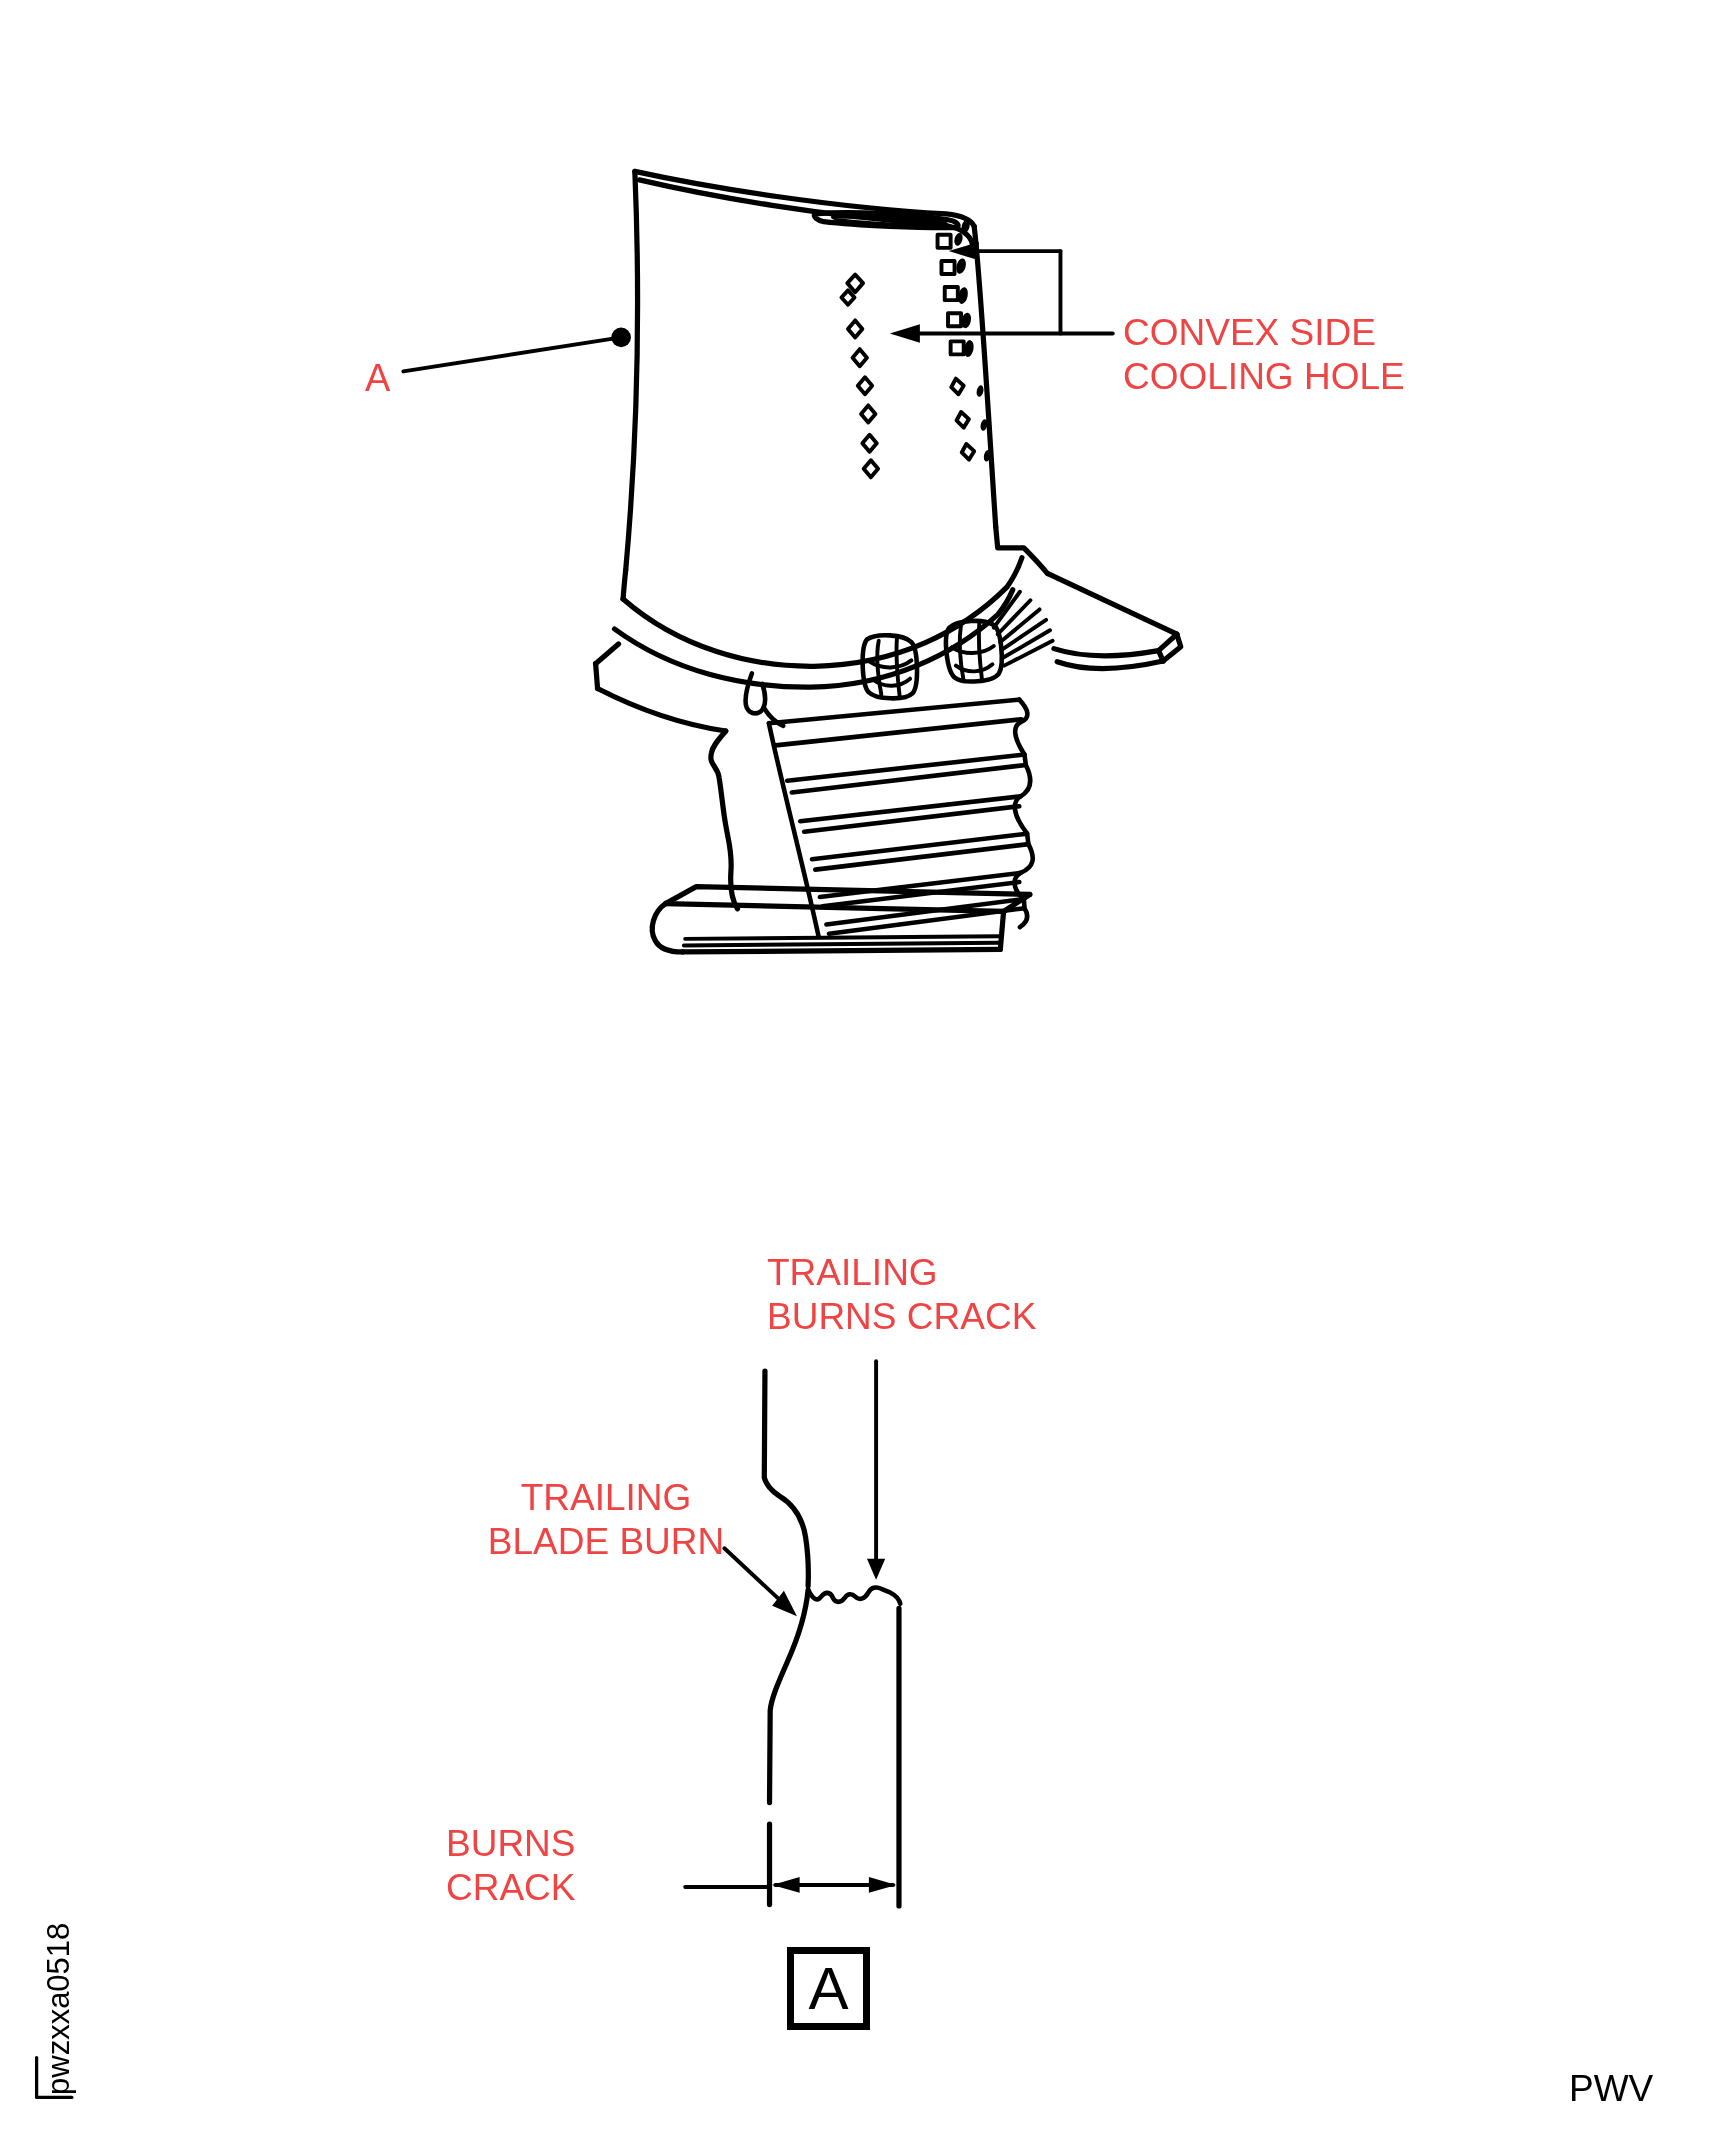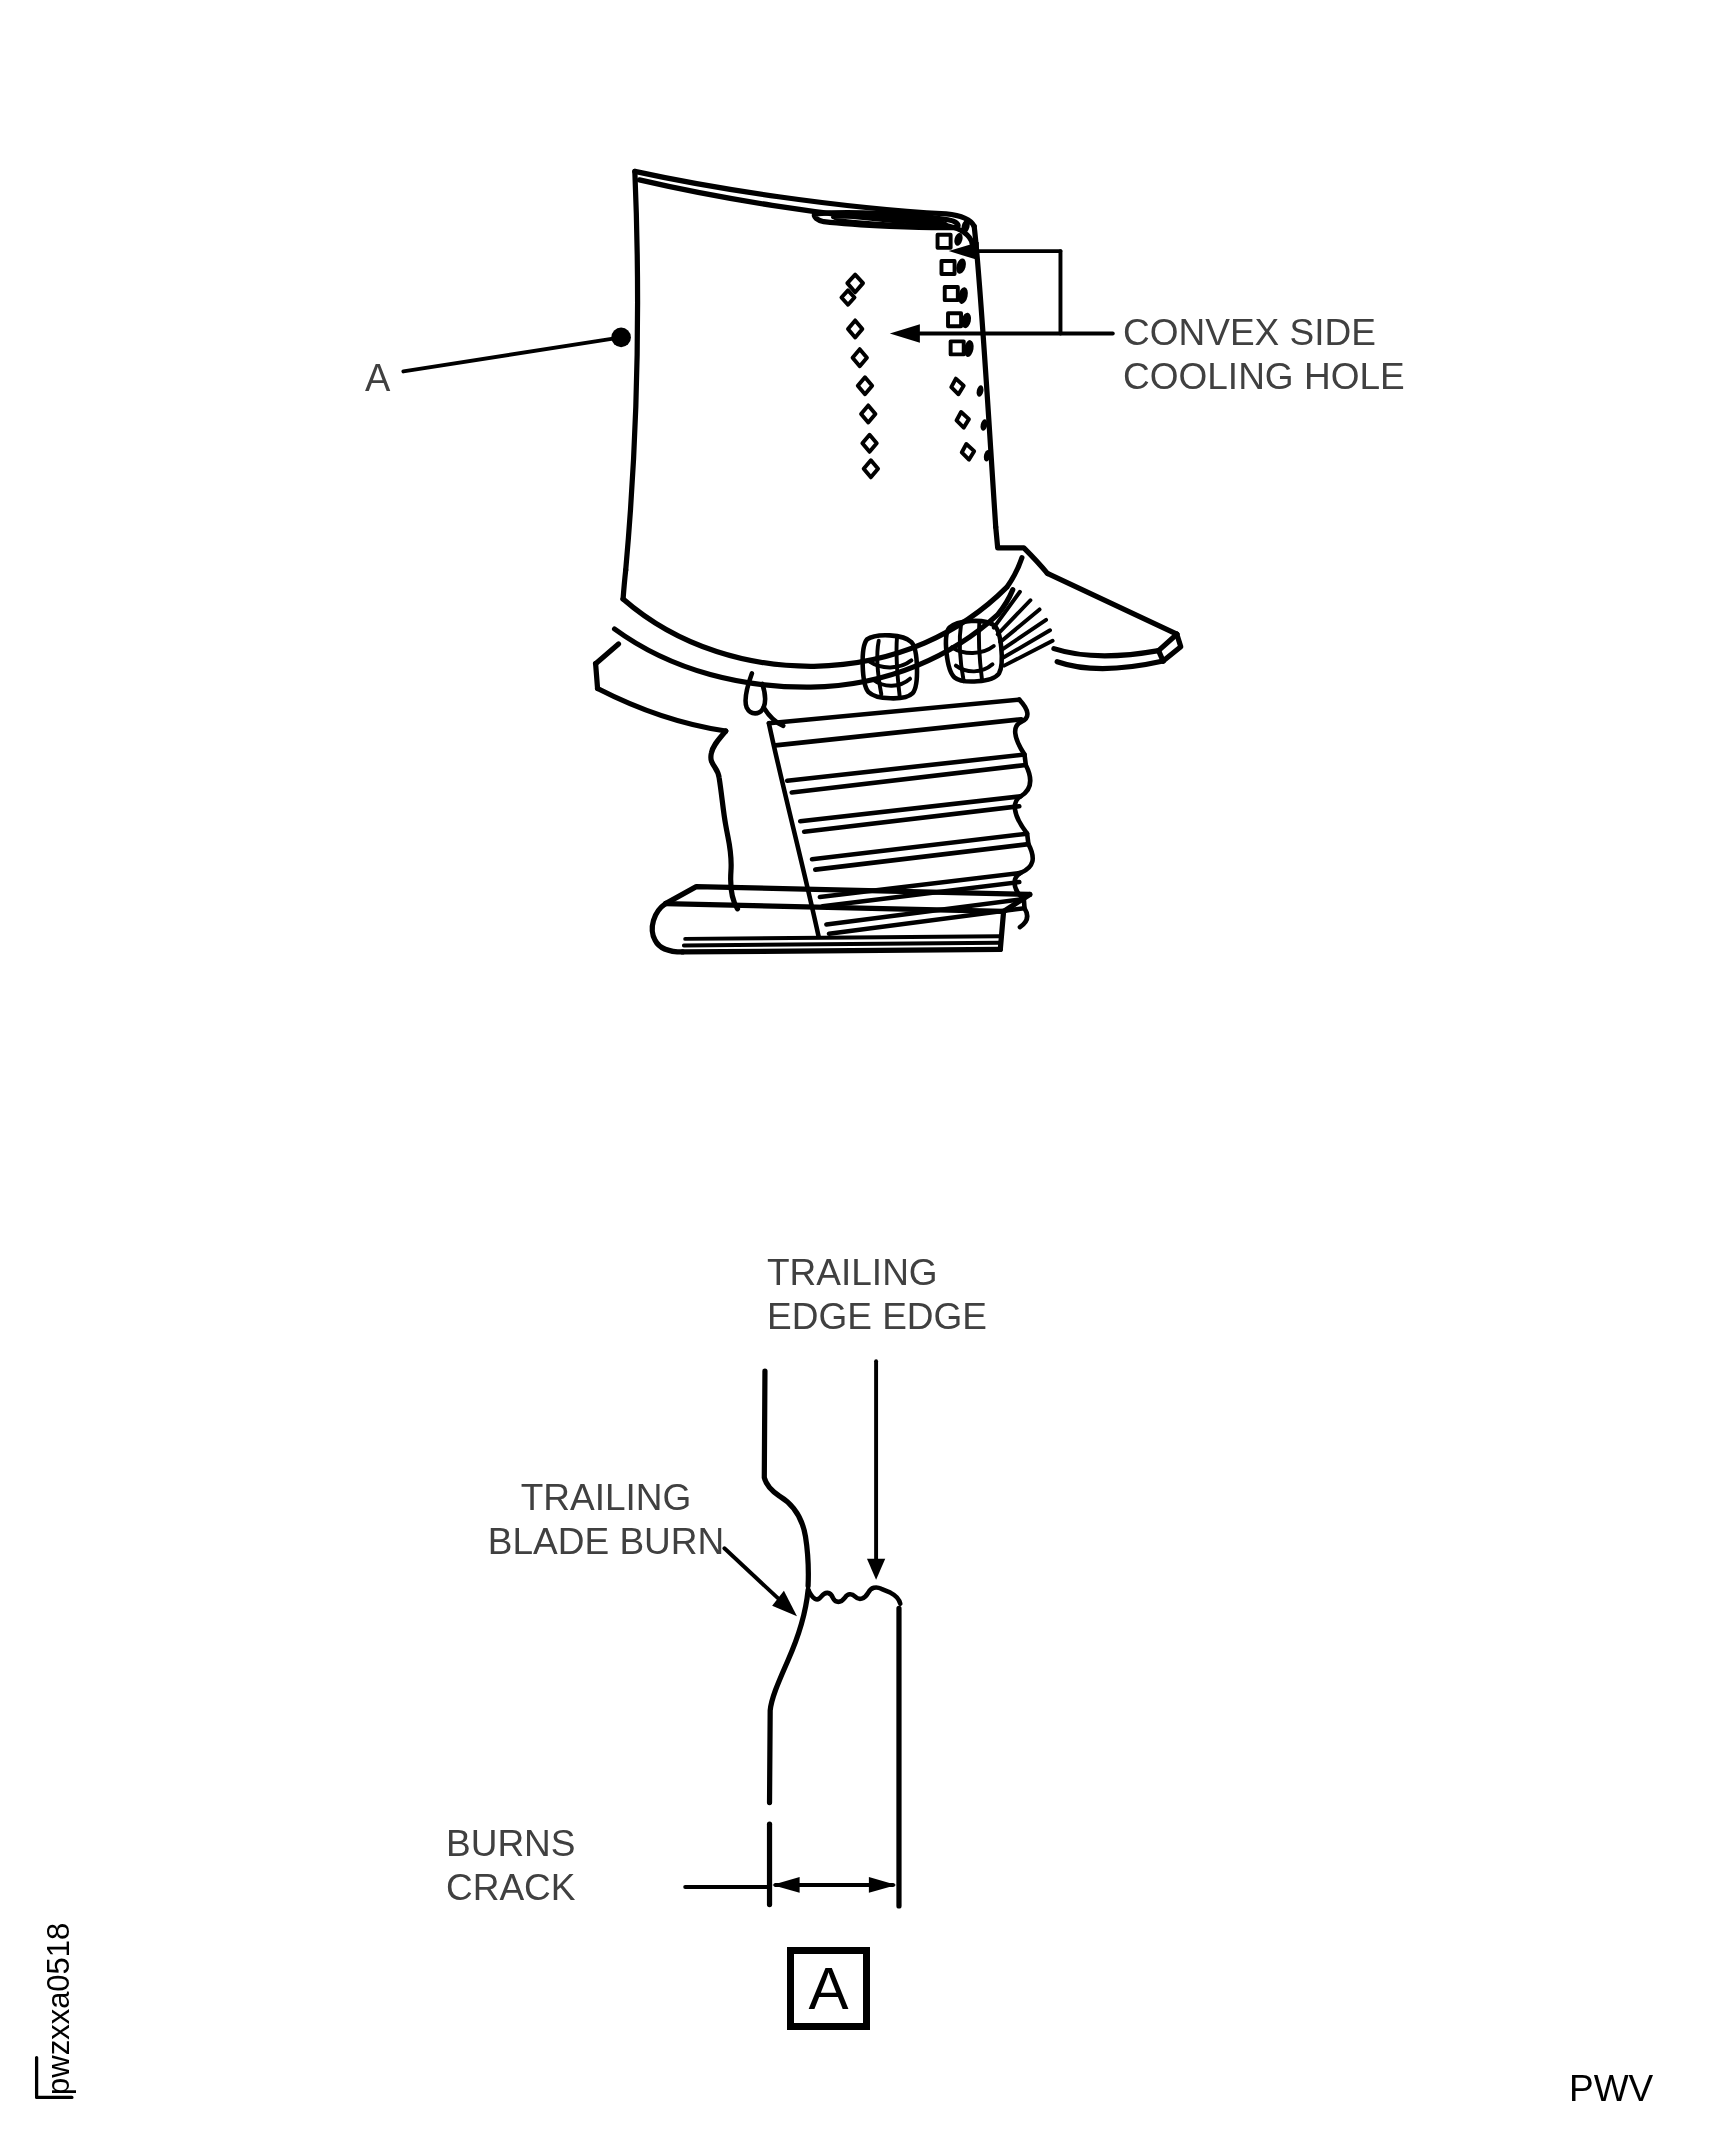--- a/index.html
+++ b/index.html
@@ -9,21 +9,21 @@
     background:#ffffff;
     font-family:"Liberation Sans", sans-serif;
     color:#000;
     overflow:hidden;
   }
   .art{position:absolute;left:0;top:0;}
   .lbl{
     position:absolute;
     font-size:37px;
     line-height:44px;
-    color:#404040;
+    color:#ef4444;
     white-space:nowrap;
   }
   .lbl div{white-space:nowrap;}
   #label-a{font-size:38px;}
   #detail-box{
     position:absolute;
     left:787px;top:1947px;width:83px;height:83px;
     border:7.8px solid #000;
     box-sizing:border-box;
     display:flex;align-items:center;justify-content:center;
@@ -223,21 +223,21 @@
   <div class="lbl" id="label-a" style="left:365px;top:356px;">A</div>
 
   <div class="lbl" id="convex-label">
     <div>CONVEX SIDE</div>
     <div>COOLING HOLE</div>
   </div>
 
 
   <div class="lbl" id="crack-label">
     <div>TRAILING</div>
-    <div>EDGE EDGE</div>
+    <div>BURNS CRACK</div>
   </div>
 
   <div class="lbl" id="burn-label">
     <div>TRAILING</div>
     <div>BLADE BURN</div>
   </div>
 
   <div class="lbl" id="burns-crack-label">
     <div>BURNS</div>
     <div>CRACK</div>

